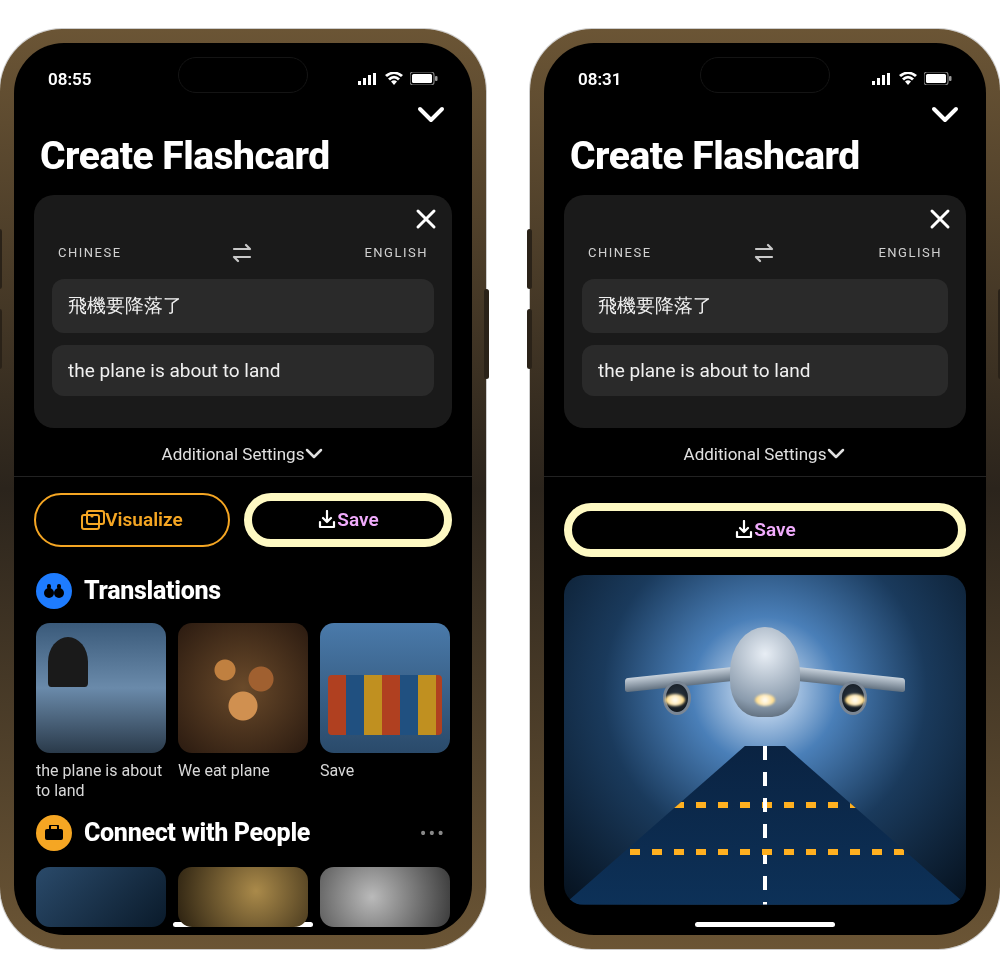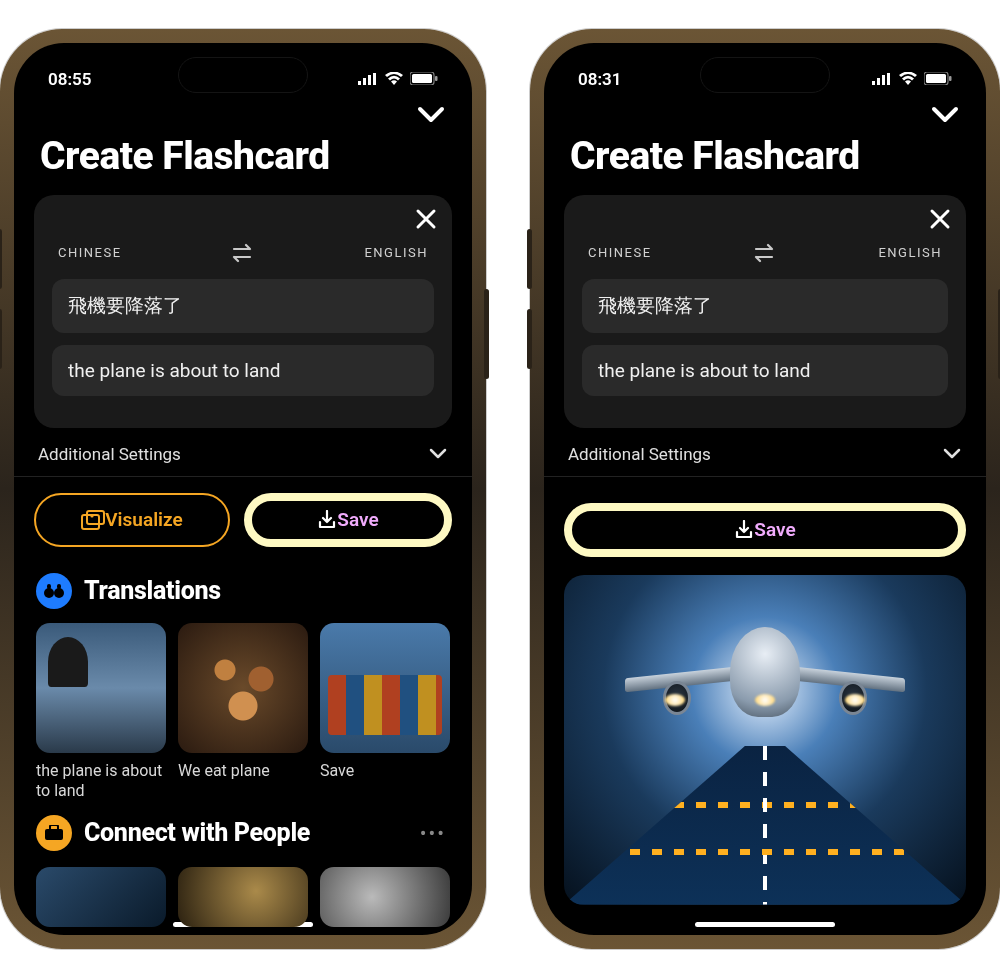--- a/index.html
+++ b/index.html
@@ -136,21 +136,21 @@
   .field{
     background:var(--field);
     border-radius:12px;
     padding:14px 16px;
     font-size:19px;
     margin-bottom:12px;
     color:#f0f0f0;
   }
   .addl{
     display:flex;
-    justify-content:space-between;
+    justify-content:center;
     align-items:center;
     padding:16px 24px 12px 24px;
     font-size:17px;
     color:#e0e0e0;
     margin:0 0 6px 0;
     border-bottom:1px solid #222;
   }
   .btnrow{
     display:flex;
     gap:14px;

